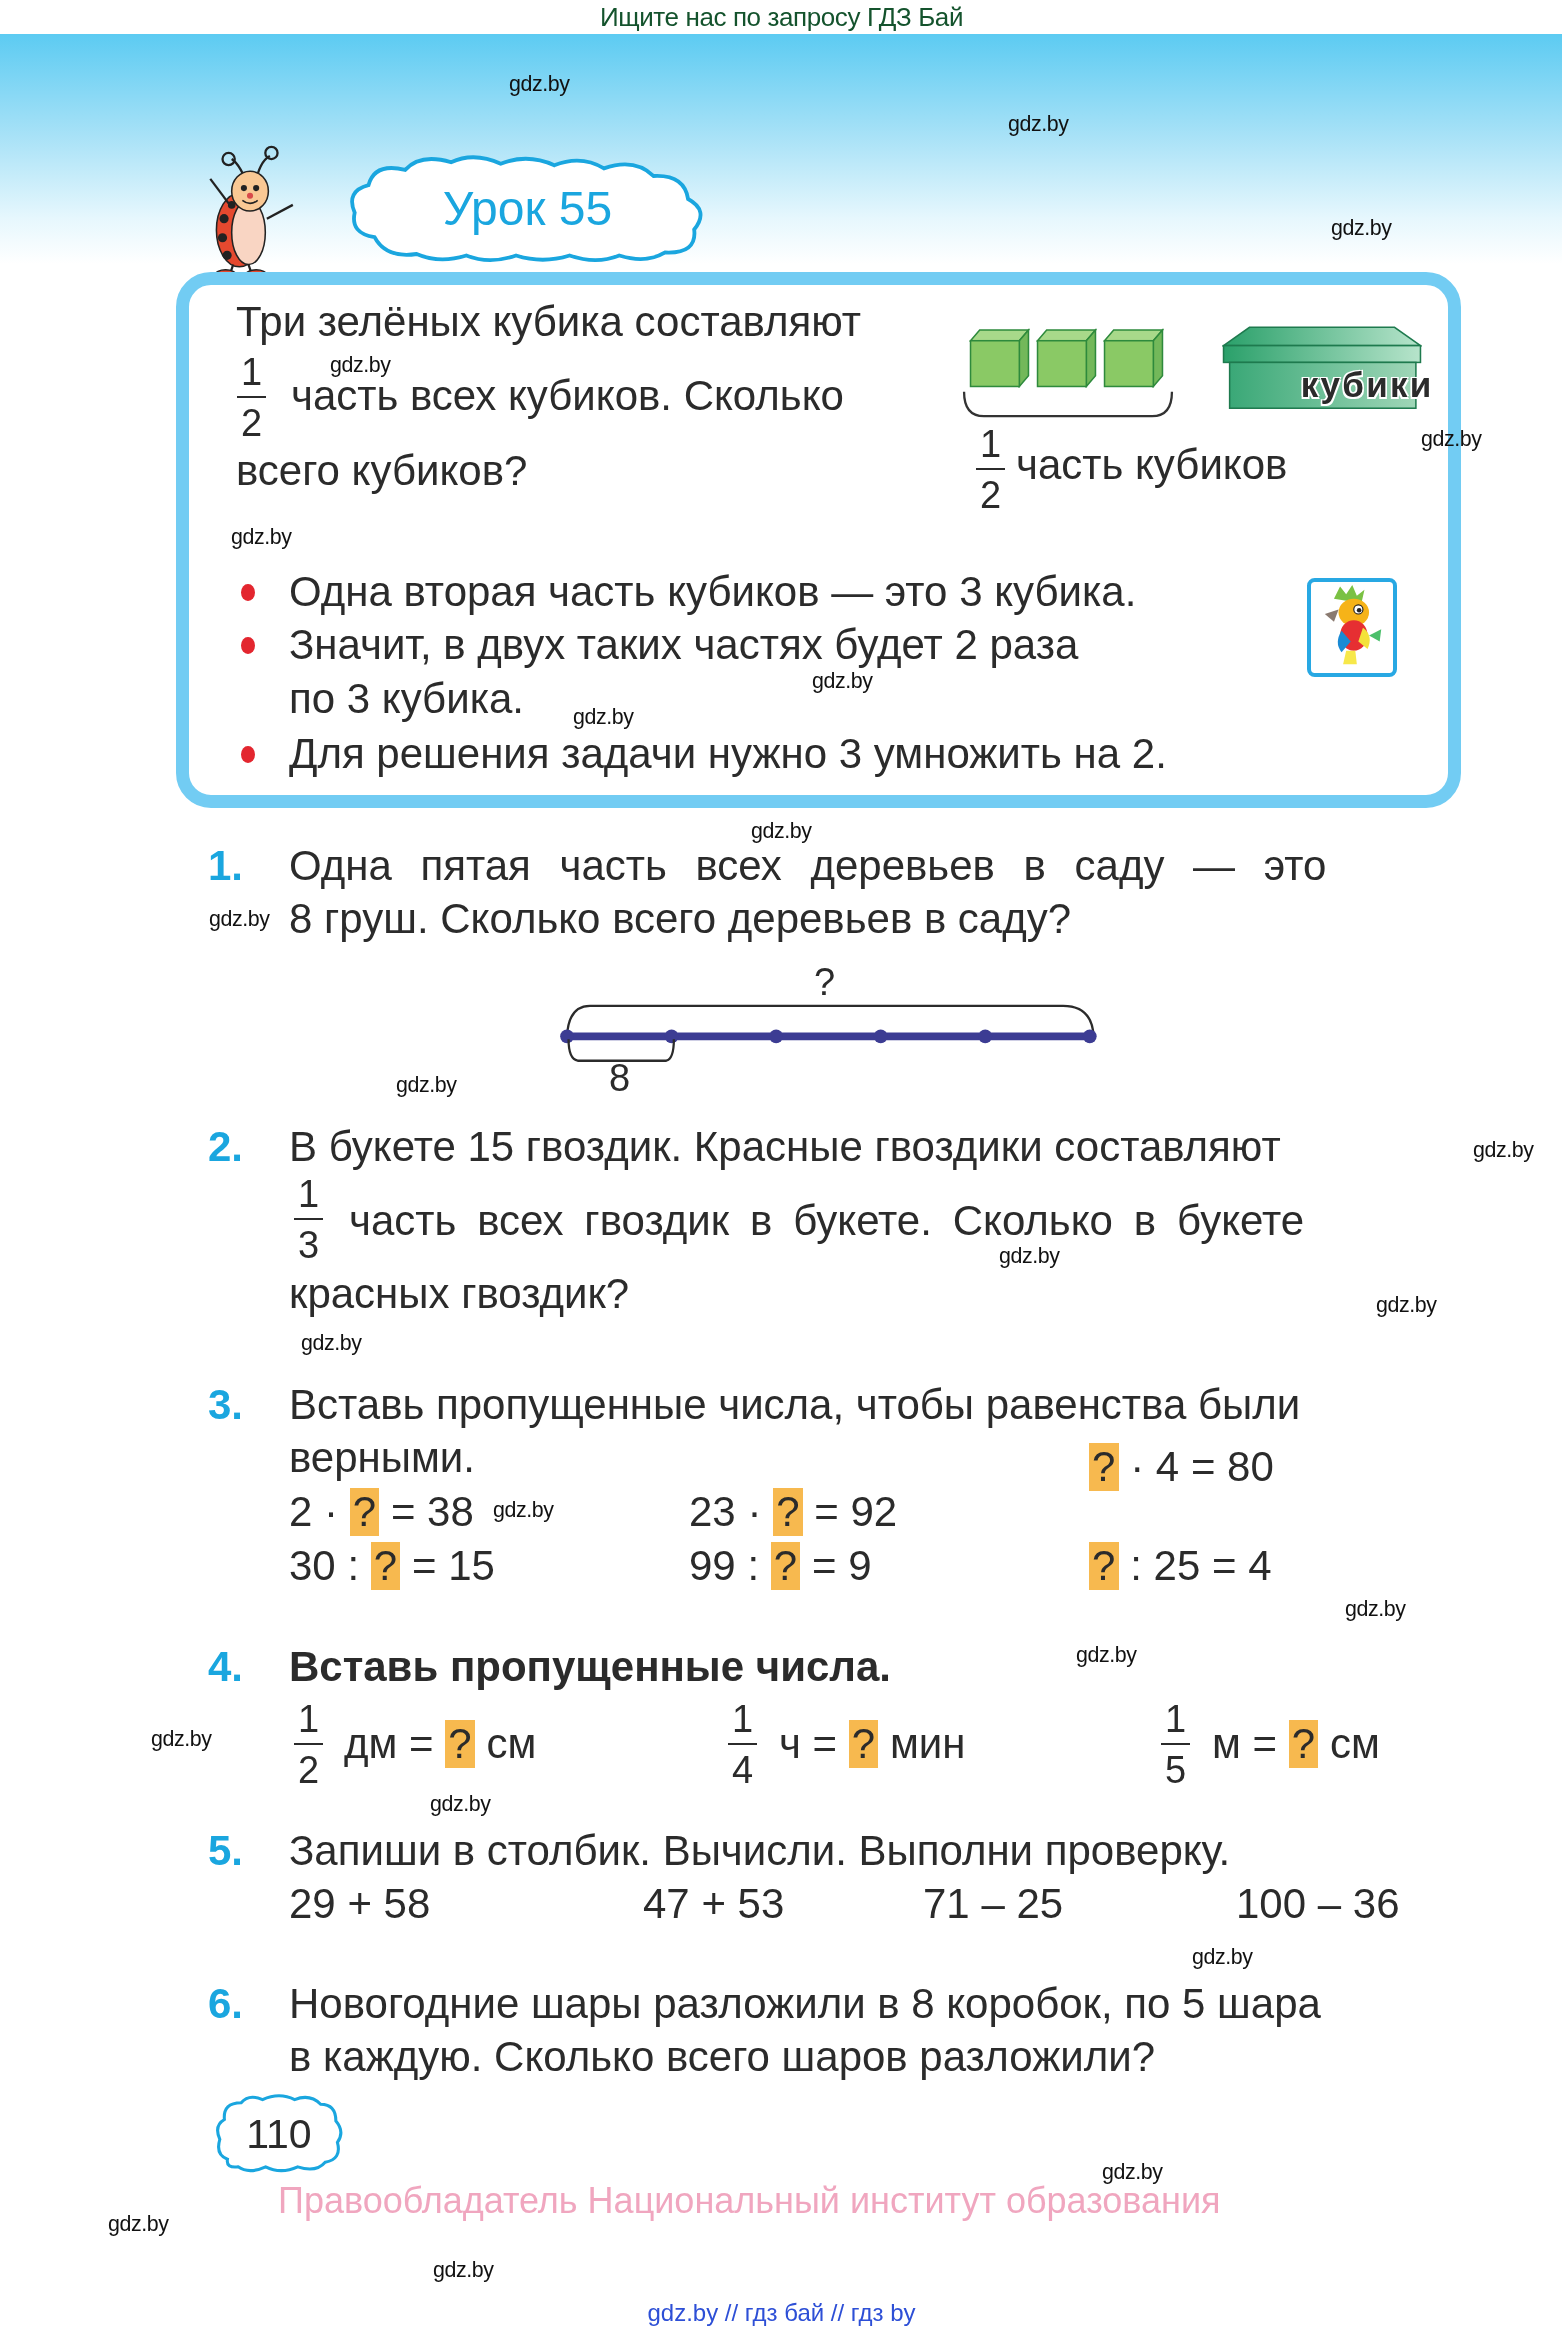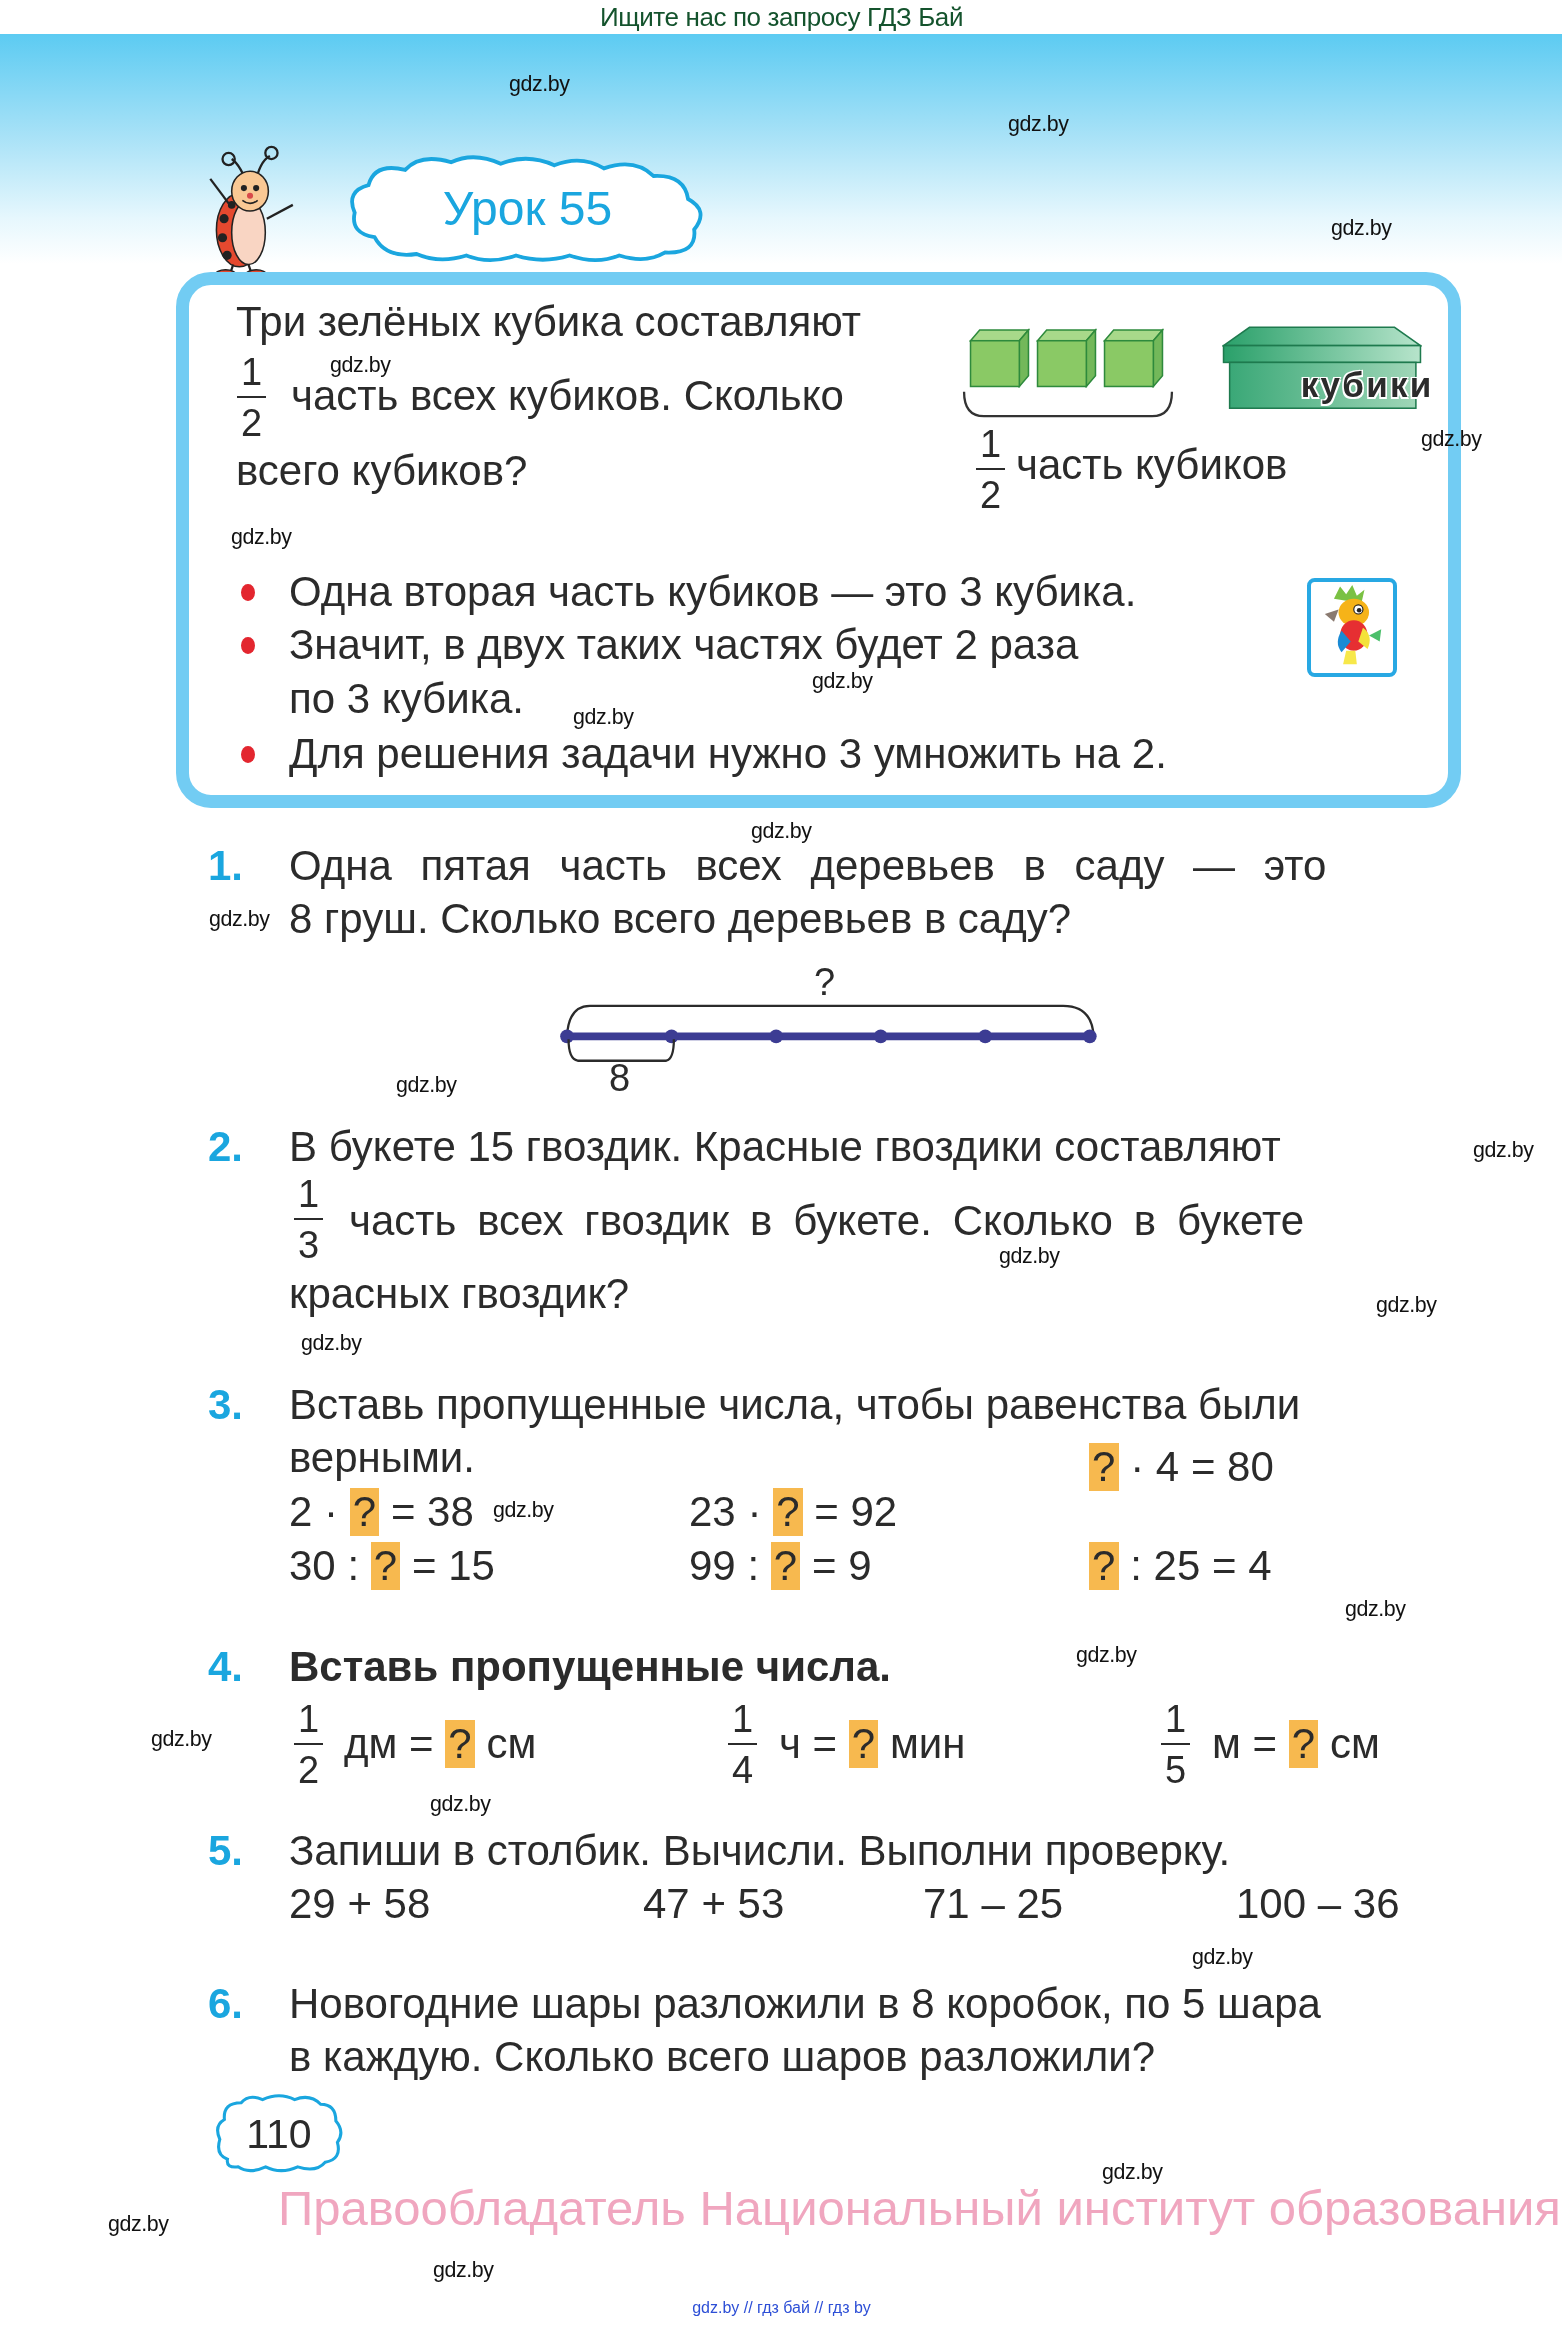--- a/index.html
+++ b/index.html
@@ -39,22 +39,22 @@
   .eq { position: absolute; font-size: 42px; color: #2b2b2b; white-space: nowrap; }
 
   .cube { position: absolute; width: 61px; height: 61px; }
   .box-label { position: absolute; left: 1222px; top: 324px; width: 200px; height: 86px; }
 
   .parrot-card { position: absolute; left: 1307px; top: 578px; width: 90px; height: 99px; border: 4.6px solid #28a8e3; border-radius: 7.7px; background: #fff; }
 
   .page-cloud { position: absolute; left: 212px; top: 2092px; width: 134px; height: 84px; }
   .page-num { position: absolute; left: 0; top: 0; width: 134px; height: 84px; text-align: center; line-height: 84px; font-size: 41px; color: #2b2b2b; }
 
-  .copyright { position: absolute; left: 278px; top: 2180px; font-size: 49px; color: #f0a6bf; white-space: nowrap; }
-  .footer-links { position: absolute; left: 0; top: 2299px; width: 1563px; text-align: center; font-size: 16px; color: #2d4fd6; }
+  .copyright { position: absolute; left: 278px; top: 2180px; font-size: 36px; color: #f0a6bf; white-space: nowrap; }
+  .footer-links { position: absolute; left: 0; top: 2299px; width: 1563px; text-align: center; font-size: 24px; color: #2d4fd6; }
 </style>
 </head>
 <body>
 
 <div class="top-banner">
   <span>Ищите нас по запросу ГДЗ Бай</span>
 </div>
 
 <div class="sky"></div>
 

